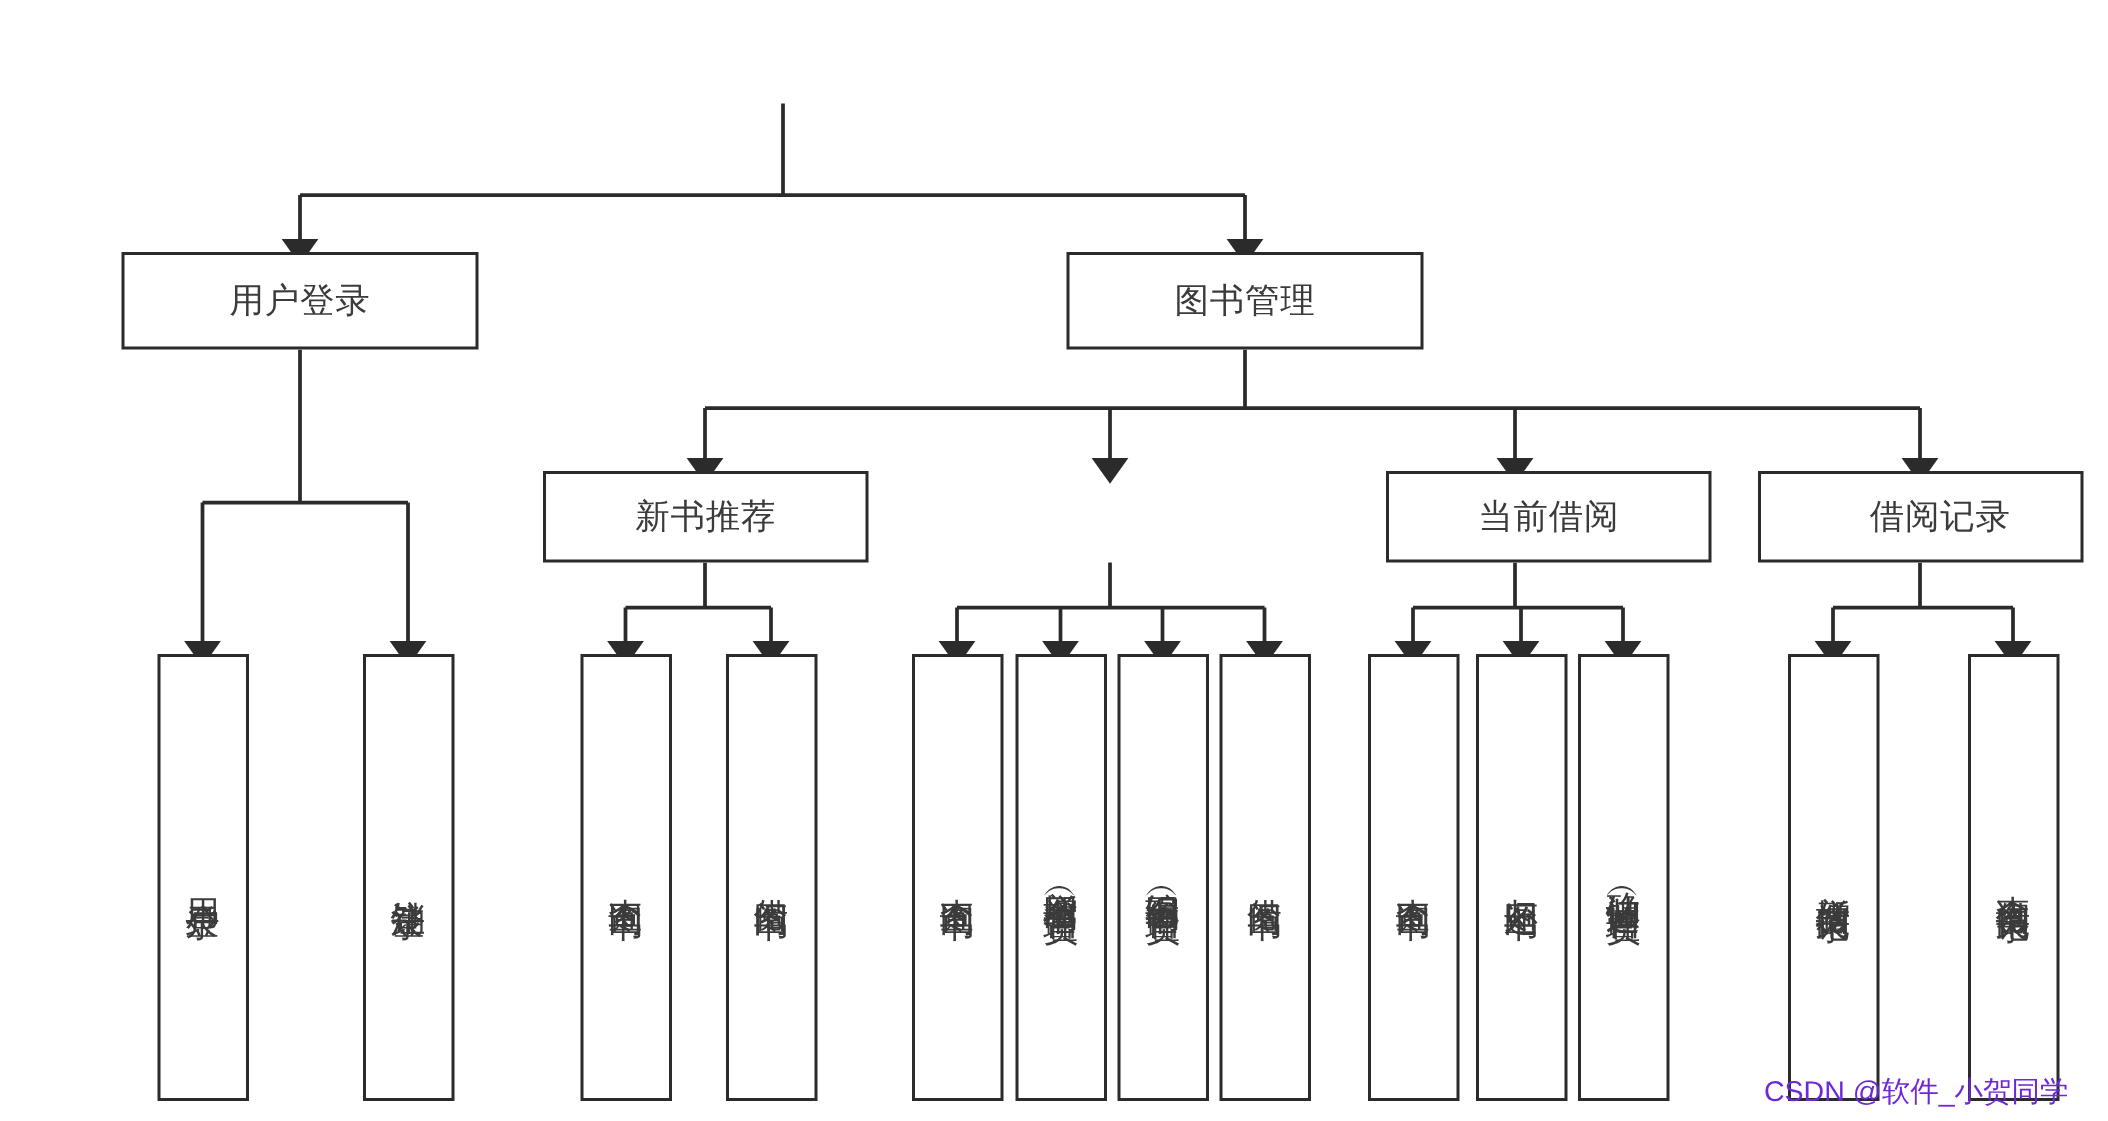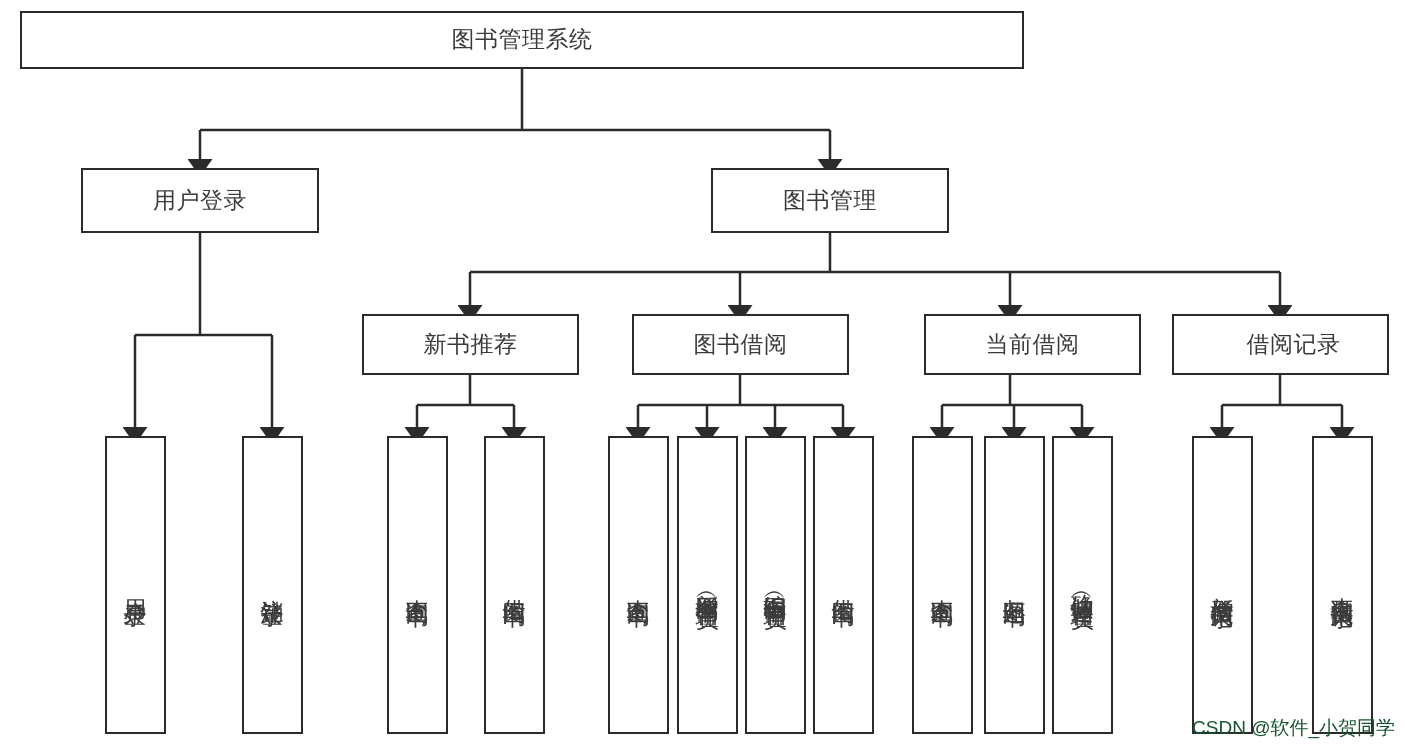--- a/index.html
+++ b/index.html
@@ -49,24 +49,24 @@
   }
   .node.vertical .lbl {
     font-size: 23px;
     letter-spacing: 2px;
     writing-mode: vertical-rl;
     text-orientation: upright;
     line-height: 1.05;
   }
   #watermark {
     position: absolute;
-    right: 10px;
+    right: 26px;
     bottom: 6px;
     font-size: 19px;
-    color: #14532d;
+    color: #6d28d9;
     white-space: nowrap;
     pointer-events: none;
   }
 </style>
 </head>
 <body>
 
 <div id="canvas">
 
   <svg id="wires" viewBox="0 0 1405 747">
@@ -115,36 +115,30 @@
       <path d="M1014,405 L1014,430" marker-end="url(#arrow)"></path>
       <path d="M1082,405 L1082,430" marker-end="url(#arrow)"></path>
 
       <path d="M1280,375 L1280,405"></path>
       <path d="M1222,405 L1342,405"></path>
       <path d="M1222,405 L1222,430" marker-end="url(#arrow)"></path>
       <path d="M1342,405 L1342,430" marker-end="url(#arrow)"></path>
     </g>
   </svg>
 
-  <div class="node horizontal" style="left:20px; top:11px; width:1004px; height:58px;">
-    <span class="lbl">图书管理系统</span>
-  </div>
 
   <div class="node horizontal" style="left:81px; top:168px; width:238px; height:65px;">
     <span class="lbl">用户登录</span>
   </div>
   <div class="node horizontal" style="left:362px; top:314px; width:217px; height:61px;">
     <span class="lbl">新书推荐</span>
   </div>
 
   <div class="node horizontal" style="left:711px; top:168px; width:238px; height:65px;">
     <span class="lbl">图书管理</span>
-  </div>
-  <div class="node horizontal" style="left:632px; top:314px; width:217px; height:61px;">
-    <span class="lbl">图书借阅</span>
   </div>
   <div class="node horizontal" style="left:924px; top:314px; width:217px; height:61px;">
     <span class="lbl">当前借阅</span>
   </div>
   <div class="node horizontal" style="left:1172px; top:314px; width:217px; height:61px;padding-left:26px;">
     <span class="lbl">借阅记录</span>
   </div>
 
   <div class="node vertical" style="left:105px; top:436px; width:61px; height:298px;">
     <span class="lbl">用户登录</span>

